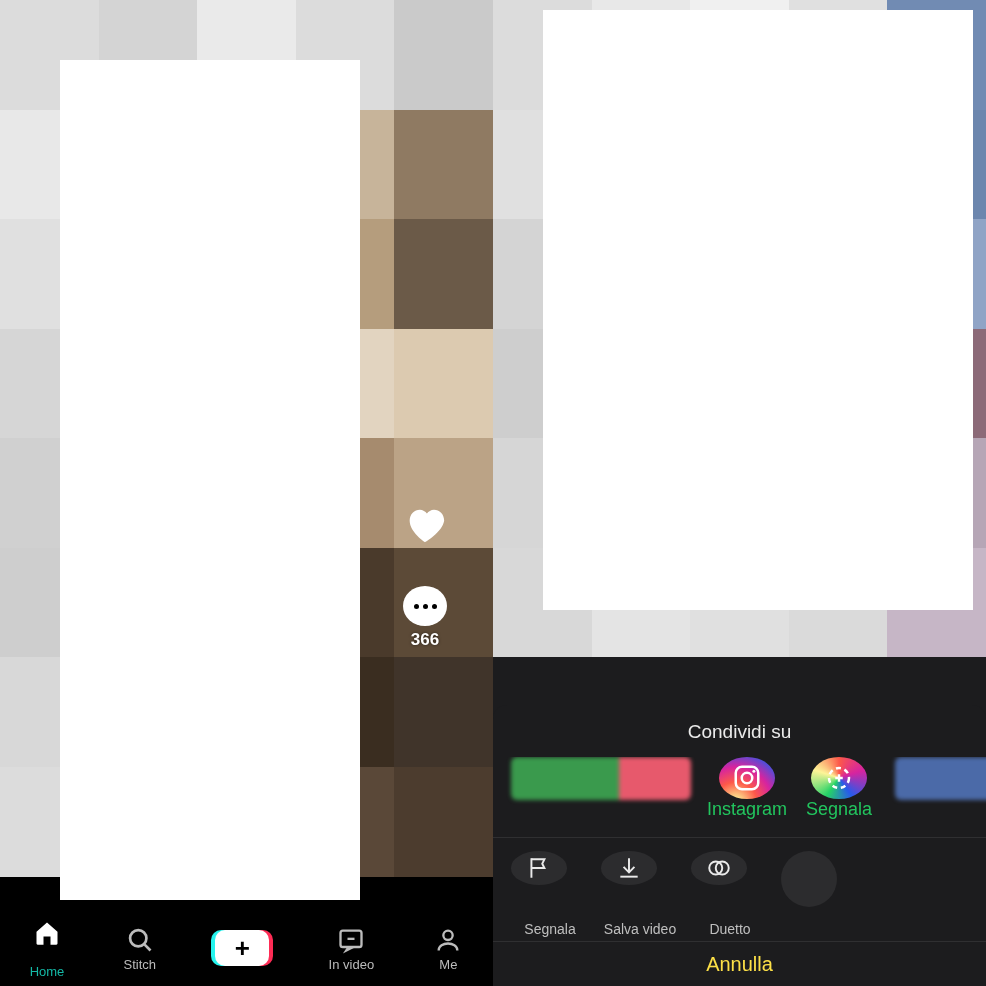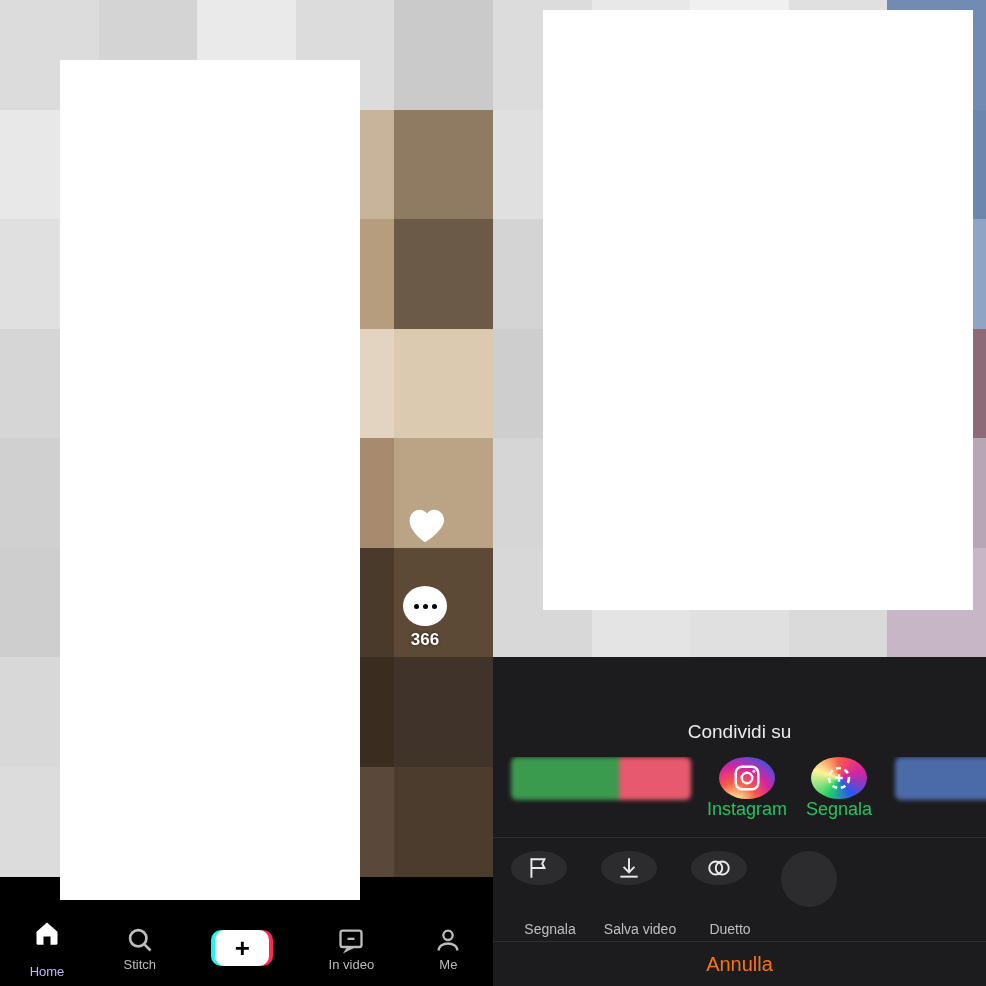--- a/index.html
+++ b/index.html
@@ -62,21 +62,21 @@
     display: flex; align-items: center; justify-content: center;
   }
 
   
   .navbar {
     position: absolute; bottom: 0; left: 0; right: 0; height: 76px;
     background: #000; display: flex; align-items: center; justify-content: space-around;
     color: #bcbcbc; font-size: 13px;
   }
   .nav-item { display: flex; flex-direction: column; align-items: center; gap: 2px; }
-  .nav-item.active { color: #c4b5fd; gap: 16px; }
+  .nav-item.active { color: #14b8a6; gap: 16px; }
   .nav-icon { width: 30px; height: 30px; display:flex; align-items:center; justify-content:center; }
   .nav-create {
     width: 54px; height: 36px; background: #fff; border-radius: 10px;
     display:flex; align-items:center; justify-content:center;
     box-shadow: -4px 0 0 #25F4EE, 4px 0 0 #FE2C55;
     font-size: 26px; font-weight: 700; color: #000;
   }
 
   
   .sheet {
@@ -108,21 +108,21 @@
     width: 88px; height: 60px; border-radius: 6px;
   }
   .sep { height: 1px; background: #2f2f31; margin: 14px 0 14px 0; }
   .action-row {
     display: flex; gap: 12px; padding: 0 18px; overflow-x: hidden;
   }
   .action-item { display: flex; flex-direction: column; width: 78px; flex: 0 0 auto; gap: 28px; }
   .action-item .lbl { font-size: 14px; color: #bfbfbf; margin-top: 8px; text-align: center; line-height: 1.15; height: 34px; }
   .cancel {
     border-top: 1px solid #2f2f31; height: 62px; display:flex;
-    align-items:center; justify-content:center; font-size: 20px; color: #f97316;
+    align-items:center; justify-content:center; font-size: 20px; color: #fde047;
     margin-top: auto;
   }
   .hidden-blob { filter: blur(2px); }
 </style>
 </head>
 <body>
 
 <div class="phone left">
   <div class="pix-bg">
     <div class="row">

